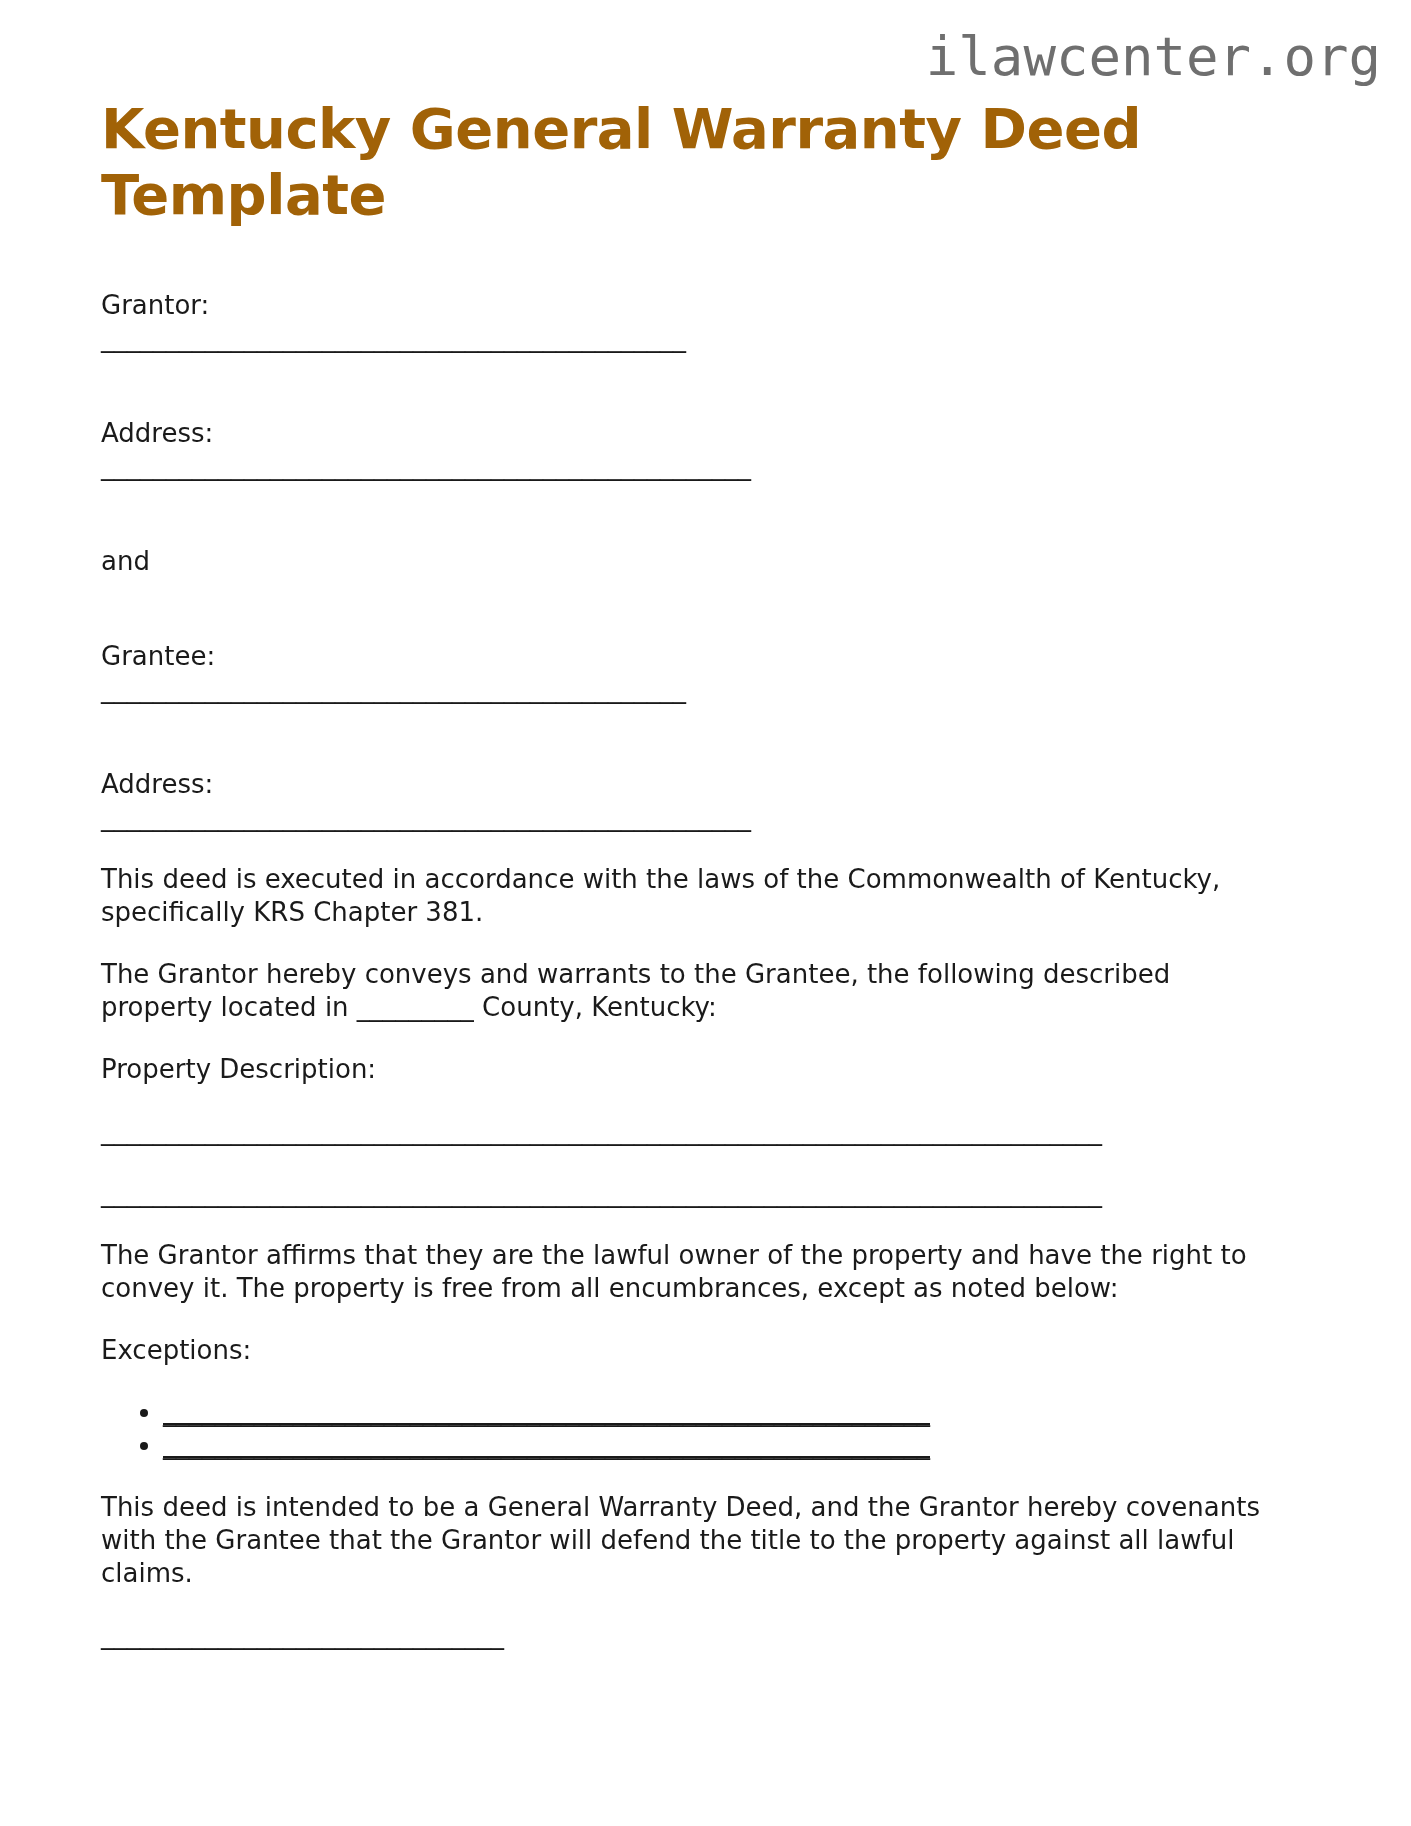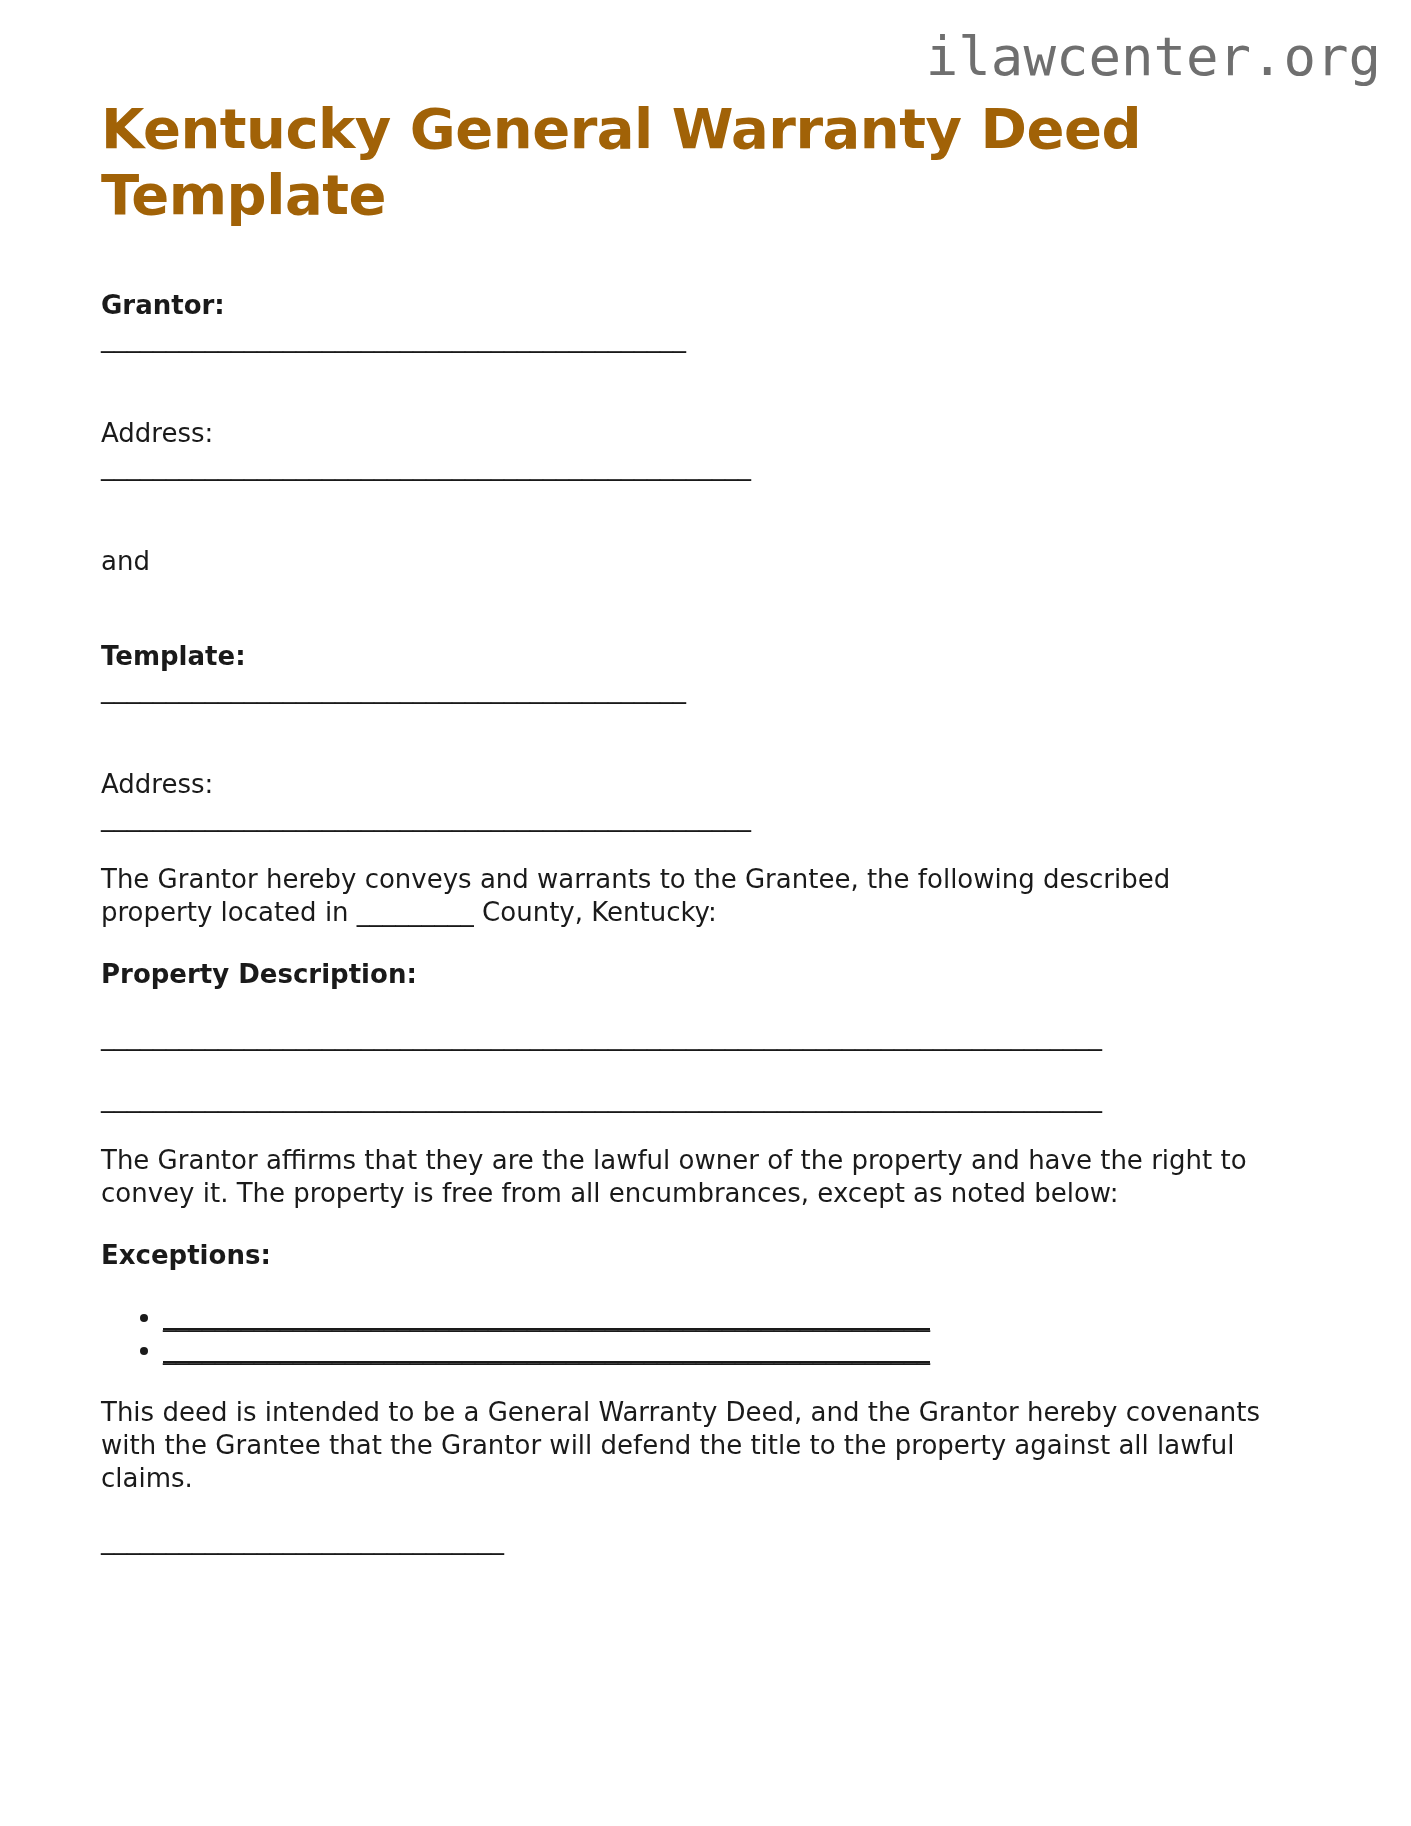--- a/index.html
+++ b/index.html
@@ -35,21 +35,21 @@
     white-space: pre-line;
     letter-spacing: -0.5px;
   }
   .doc p {
     font-size: 26px;
     line-height: 33px;
     margin: 29px 0;
     white-space: pre-line;
   }
   .doc p.first-par { margin-top: 31px; }
-  .lbl-bold { font-weight: bold; }
+  .lbl-bold { font-weight: normal; }
   .blank { white-space: nowrap; letter-spacing: 0; }
   ul.exceptions-list {
     margin: 29px 0;
     padding-left: 62px;
     list-style-type: disc;
     text-decoration: underline;
   }
   ul.exceptions-list li {
     font-size: 26px;
     line-height: 33px;
@@ -75,29 +75,31 @@
   <p>
     <span>Address:</span>
     <span class="blank">__________________________________________________</span>
   </p>
 
   <p>
     <span>and</span>
   </p>
 
   <p>
-    <span class="lbl-bold">Template:</span>
+    <span class="lbl-bold">Grantee:</span>
     <span class="blank">_____________________________________________</span>
   </p>
 
   <p>
     <span>Address:</span>
     <span class="blank">__________________________________________________</span>
   </p>
 
+  <p>This deed is executed in accordance with the laws of the Commonwealth of Kentucky,
+specifically KRS Chapter 381.</p>
 
   <p>The Grantor hereby conveys and warrants to the Grantee, the following described
 property located in _________ County, Kentucky:</p>
 
   <p class="lbl-bold">Property Description:</p>
 
   <p>_____________________________________________________________________________</p>
 
   <p>_____________________________________________________________________________</p>
 

